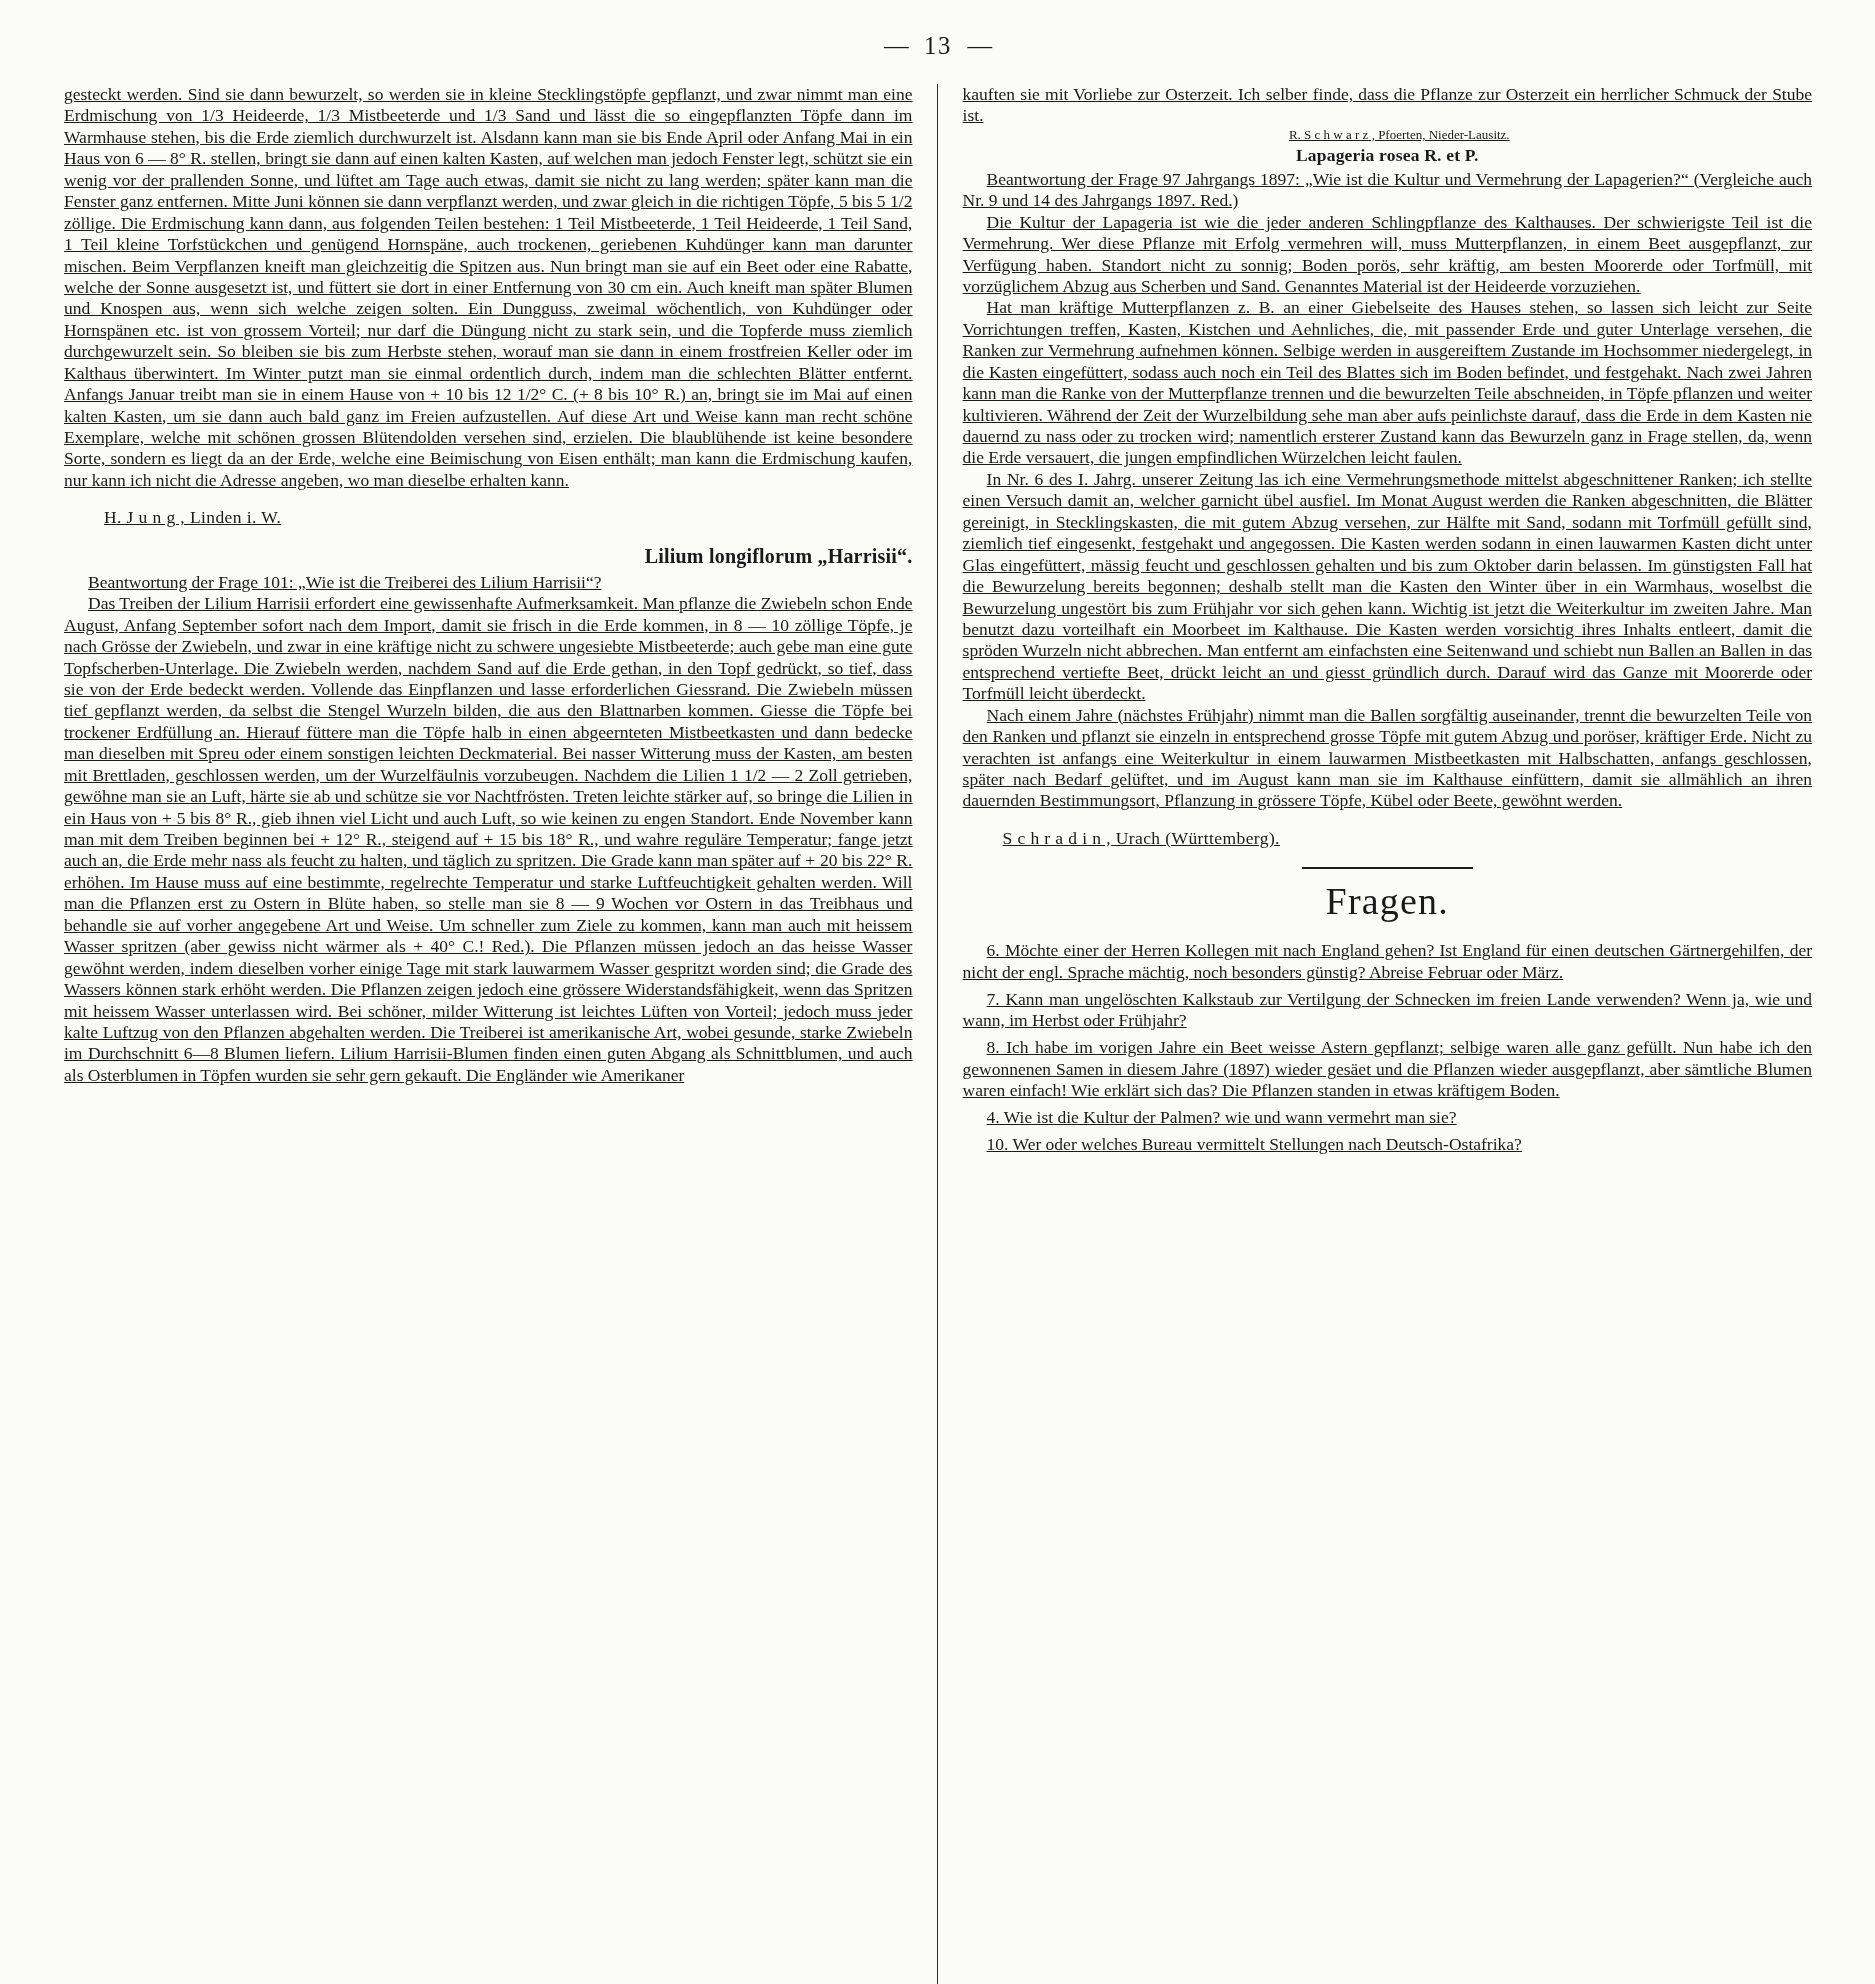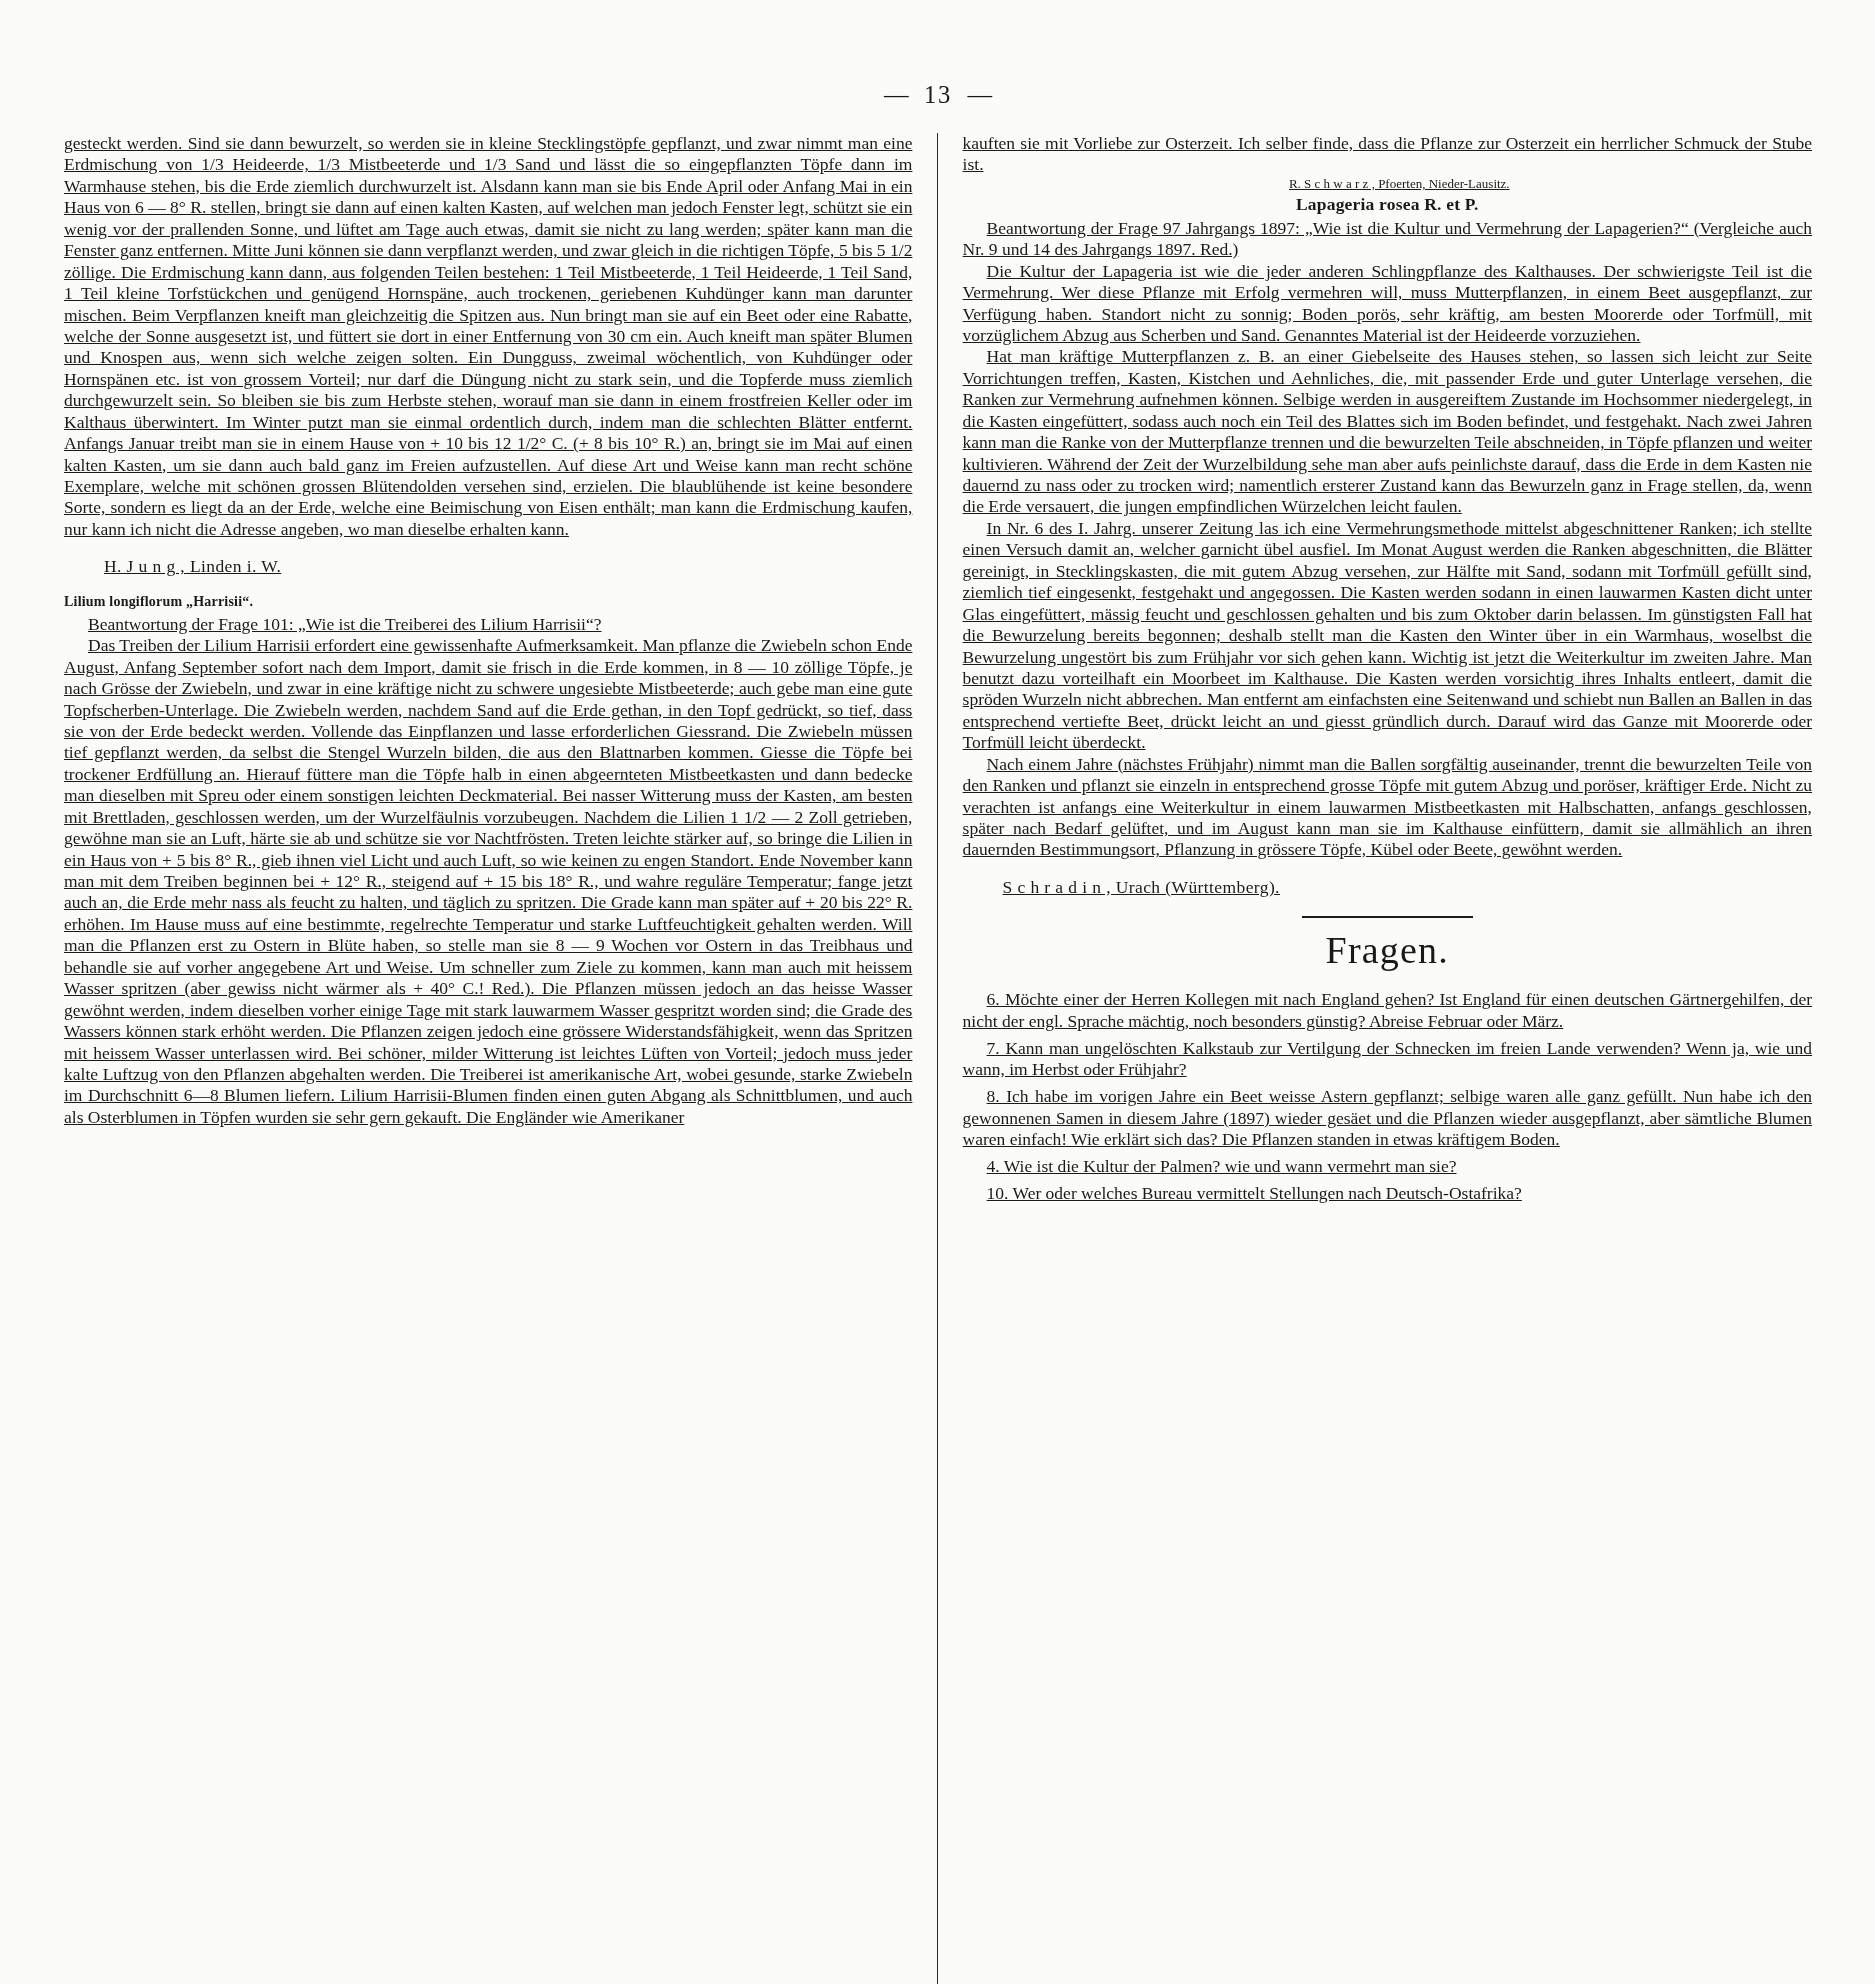--- a/index.html
+++ b/index.html
@@ -17,24 +17,23 @@
     position: relative;
     background: #fbfbf8;
     box-sizing: border-box;
     padding: 0;
     overflow: hidden;
   }
   .page-number {
     text-align: center;
     font-size: 24.6px;
     letter-spacing: 1.6px;
-    padding-top: 48px;
+    padding-top: 32px;
     padding-bottom: 24px;
     font-family: "Liberation Serif", serif;
-    margin-top: 33px;
   }
   .page-number .dash {
     letter-spacing: 0;
   }
   .columns {
     display: flex;
     flex-direction: row;
     padding: 0 64px 0 64px;
     box-sizing: border-box;
     height: 2473px;
@@ -72,23 +71,23 @@
     margin: 16px;
     letter-spacing: 0.4px;
   }
   .sig-center {
     text-align: center;
     font-size: 13px;
     line-height: 1.3;
     margin: 0;
   }
   .heading {
-    text-align: left;
+    text-align: right;
     font-weight: bold;
-    font-size: 14px;
+    font-size: 20px;
     margin: 8.7px 0 4px 0;
     letter-spacing: 0.2px;
     font-family: "Liberation Serif", serif;
   }
   .heading-sm {
     text-align: center;
     font-weight: bold;
     font-size: 17.5px;
     margin: 1.6px 0 2.4px 0;
     letter-spacing: 0.2px;

